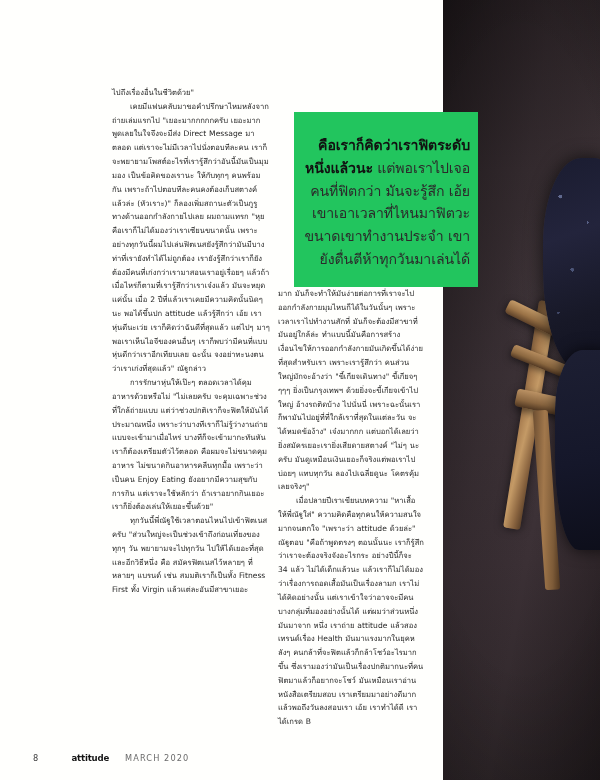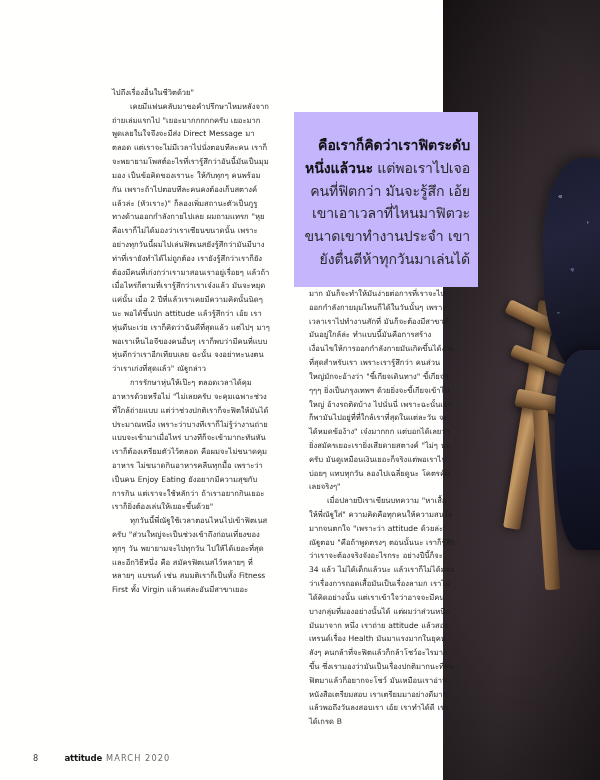--- a/index.html
+++ b/index.html
@@ -125,21 +125,21 @@
     pointer-events: none;
   }
 
   
   .pullquote {
     position: absolute;
     left: 294px;
     top: 112px;
     width: 184px;
     min-height: 154px;
-    background: #c4b5fd;
+    background: #22c55e;
     box-sizing: border-box;
     padding: 22px 8px 16px 6px;
     display: flex;
     align-items: flex-start;
   }
   .pullquote-text {
     font-family: "DejaVu Sans", sans-serif;
     font-size: 14.1px;
     line-height: 1.62;
     color: #1a1a1a;
@@ -171,21 +171,21 @@
   }
   .col p + p {
     text-indent: 18px;
   }
   .col-left {
     left: 112px;
     top: 86px;
     width: 158px;
   }
   .col-right {
-    left: 309px;
+    left: 278px;
     top: 287px;
     width: 146px;
   }
 
   
   .footer {
     position: absolute;
     left: 33px;
     bottom: 17px;
     display: flex;
@@ -194,21 +194,22 @@
   }
   .folio {
     font-family: "DejaVu Sans", sans-serif;
     font-size: 8.2px;
     color: #3a3a3a;
     letter-spacing: 0.3px;
   }
   .footer-meta {
     display: flex;
     align-items: center;
-    gap: 4px;
+    gap: 16px;
+    margin-left: 7px;
   }
   .brand {
     font-family: "DejaVu Sans", sans-serif;
     font-size: 8.6px;
     font-weight: bold;
     color: #141414;
     letter-spacing: -0.2px;
   }
   .issue {
     font-family: "DejaVu Sans", sans-serif;

